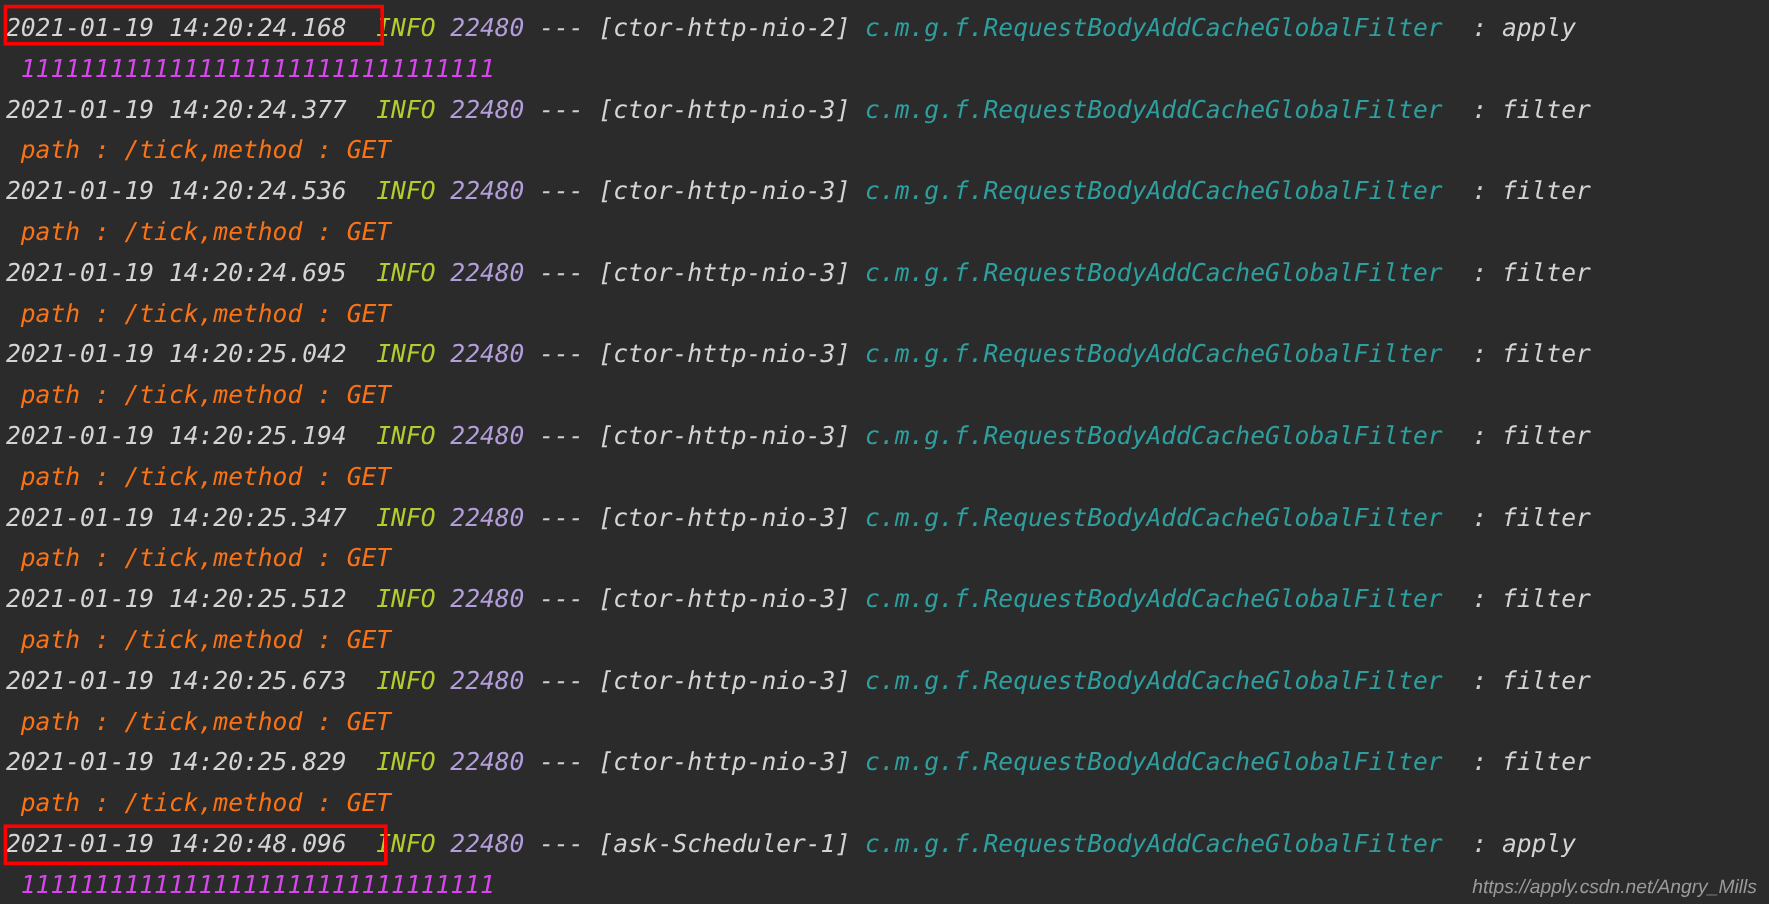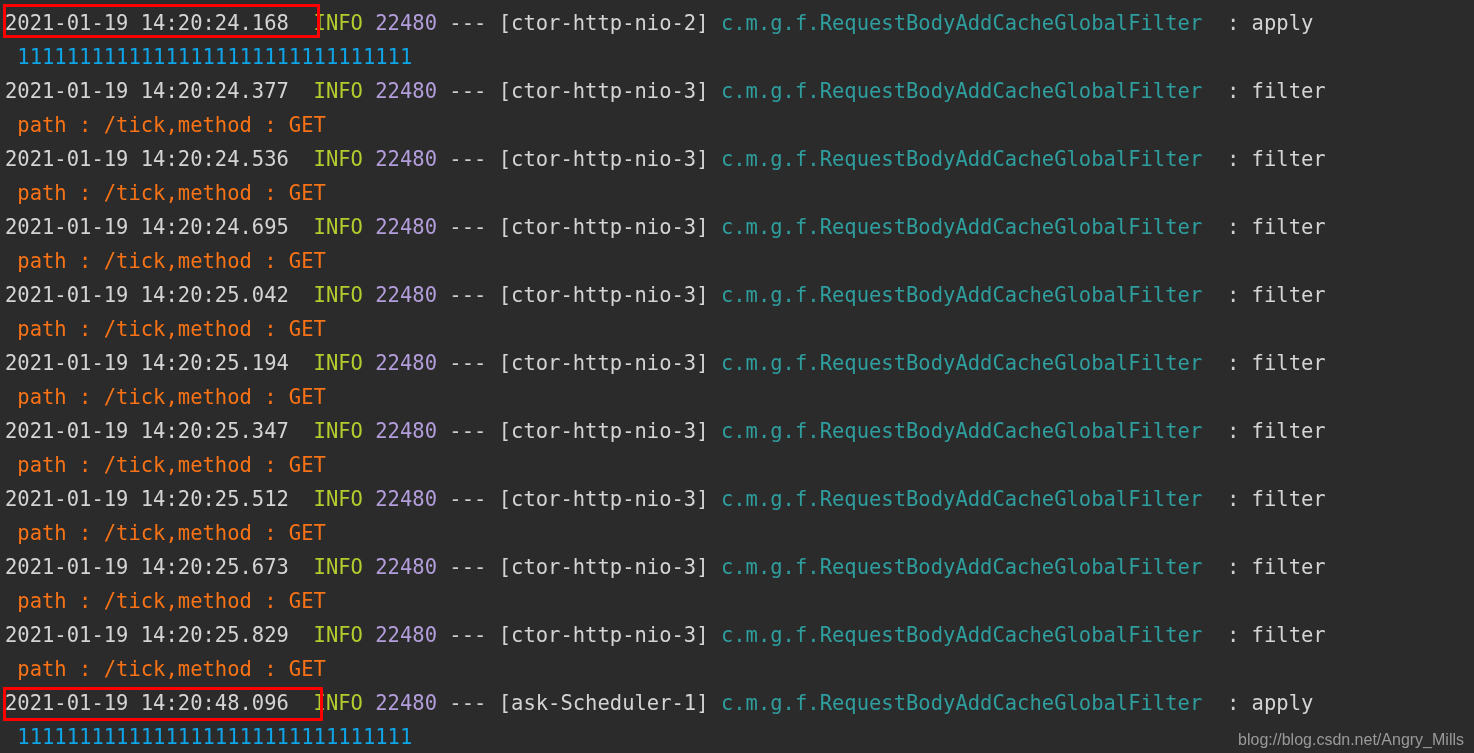--- a/index.html
+++ b/index.html
@@ -15,20 +15,21 @@
     font-family: "DejaVu Sans Mono", "Liberation Mono", monospace;
   }
 
   #console {
     position: relative;
     width: 1474px;
     height: 753px;
     background: #2b2b2b;
     padding: 0;
     box-sizing: border-box;
+    font-style: italic;
   }
 
   
   .clip-row {
     height: 6px;
     overflow: hidden;
   }
 
   .log-line {
     height: 34px;
@@ -52,21 +53,21 @@
   }
 
   
   .ts       { color: #d4d4d4; }
   .level    { color: #b5cc2e; }
   .pid      { color: #b39ddb; }
   .dashes   { color: #cfcfcf; }
   .thread   { color: #d4d4d4; }
   .logger   { color: #2f9e9e; }
   .msg      { color: #d4d4d4; }
-  .ones     { color: #0ea5e9; margin-top: 16px; }
+  .ones     { color: #d946ef; margin-top: 16px; }
   .payload  { color: #f97316; }
 
   
   .redbox {
     position: absolute;
     border: 3px solid #ff0000;
     box-sizing: border-box;
     pointer-events: none;
   }
   #redbox-top {
@@ -120,15 +121,15 @@
       <div class="log-line"><span class="ts">2021-01-19 14:20:25.829</span><span class="dashes">  </span><span class="level">INFO</span><span class="dashes"> </span><span class="pid">22480</span><span class="dashes"> </span><span class="dashes">---</span><span class="dashes"> </span><span class="thread">[ctor-http-nio-3]</span><span class="dashes"> </span><span class="logger">c.m.g.f.RequestBodyAddCacheGlobalFilter</span><span class="dashes">  </span><span class="dashes">:</span><span class="dashes"> </span><span class="msg">filter</span></div>
       <div class="cont-line"><span class="payload"> path : /tick,method : GET</span></div>
       <div class="log-line"><span class="ts">2021-01-19 14:20:48.096</span><span class="dashes">  </span><span class="level">INFO</span><span class="dashes"> </span><span class="pid">22480</span><span class="dashes"> </span><span class="dashes">---</span><span class="dashes"> </span><span class="thread">[ask-Scheduler-1]</span><span class="dashes"> </span><span class="logger">c.m.g.f.RequestBodyAddCacheGlobalFilter</span><span class="dashes">  </span><span class="dashes">:</span><span class="dashes"> </span><span class="msg">apply</span></div>
       <div class="cont-line"><span class="ones"> 11111111111111111111111111111111</span></div>
     </div>
 
   <div class="redbox" id="redbox-top"></div>
 
   <div class="redbox" id="redbox-bottom"></div>
 
-  <div class="watermark">blog://blog.csdn.net/Angry_Mills</div>
+  <div class="watermark">https://apply.csdn.net/Angry_Mills</div>
 
 </div>
 
 </body></html>

